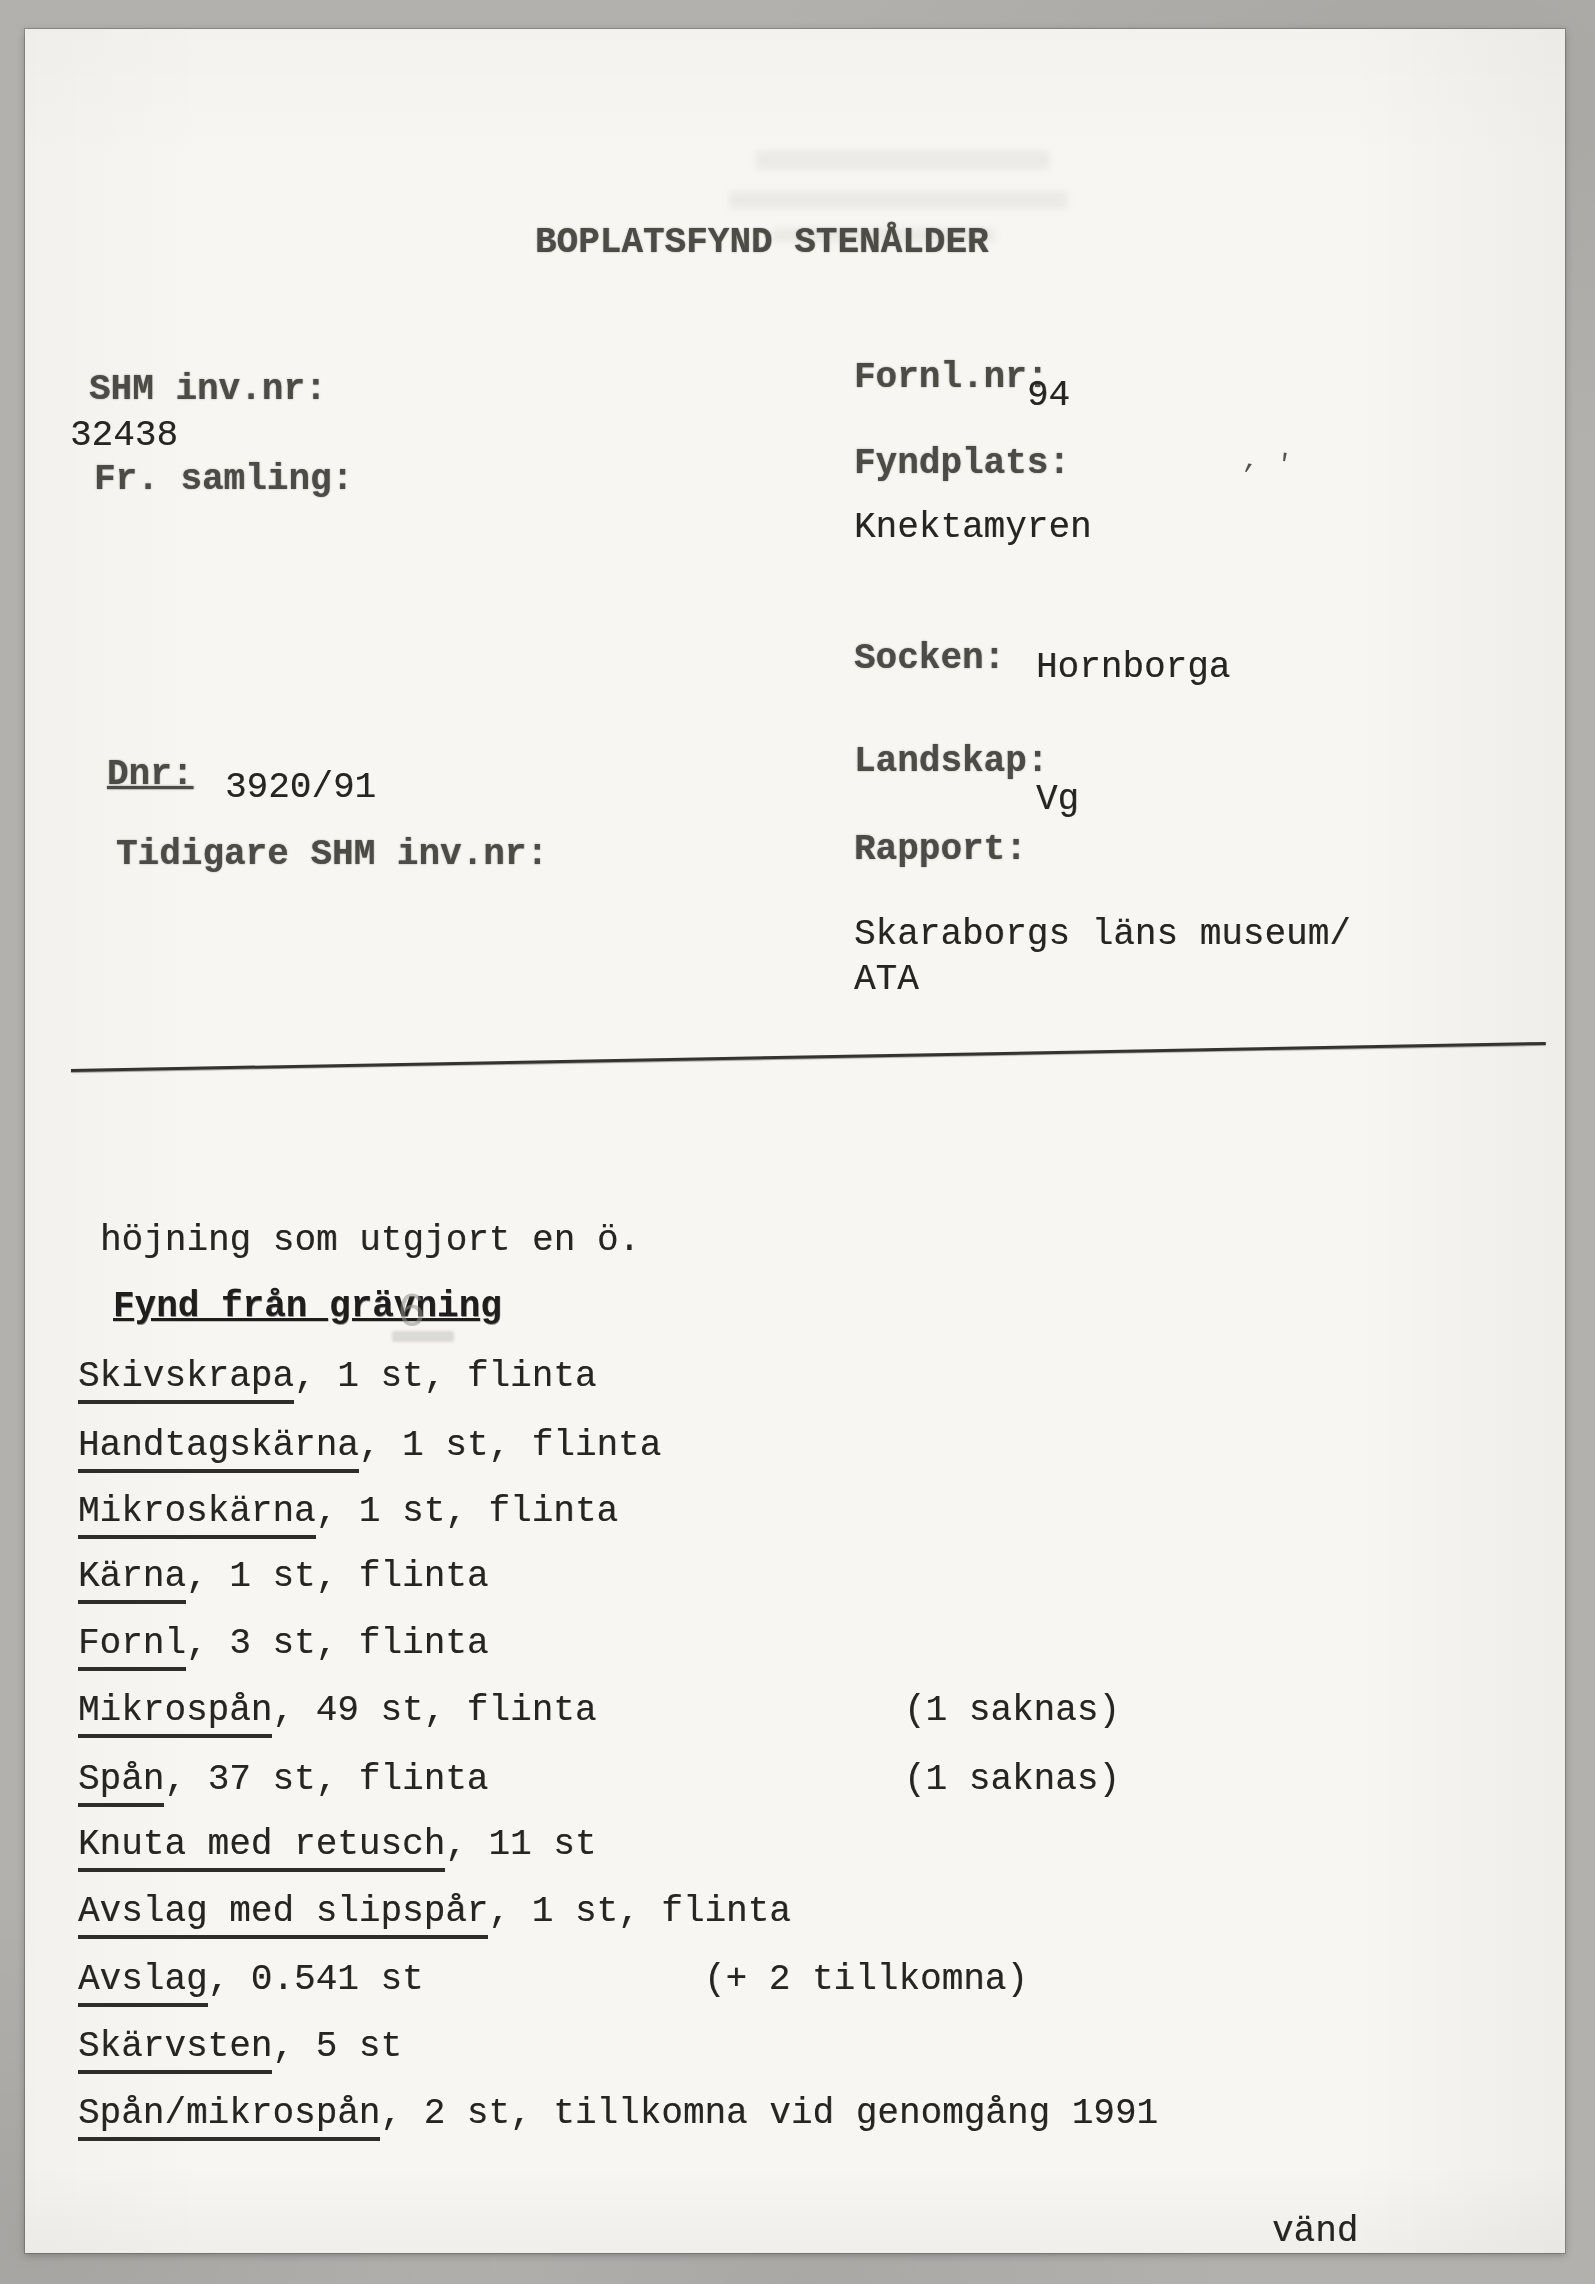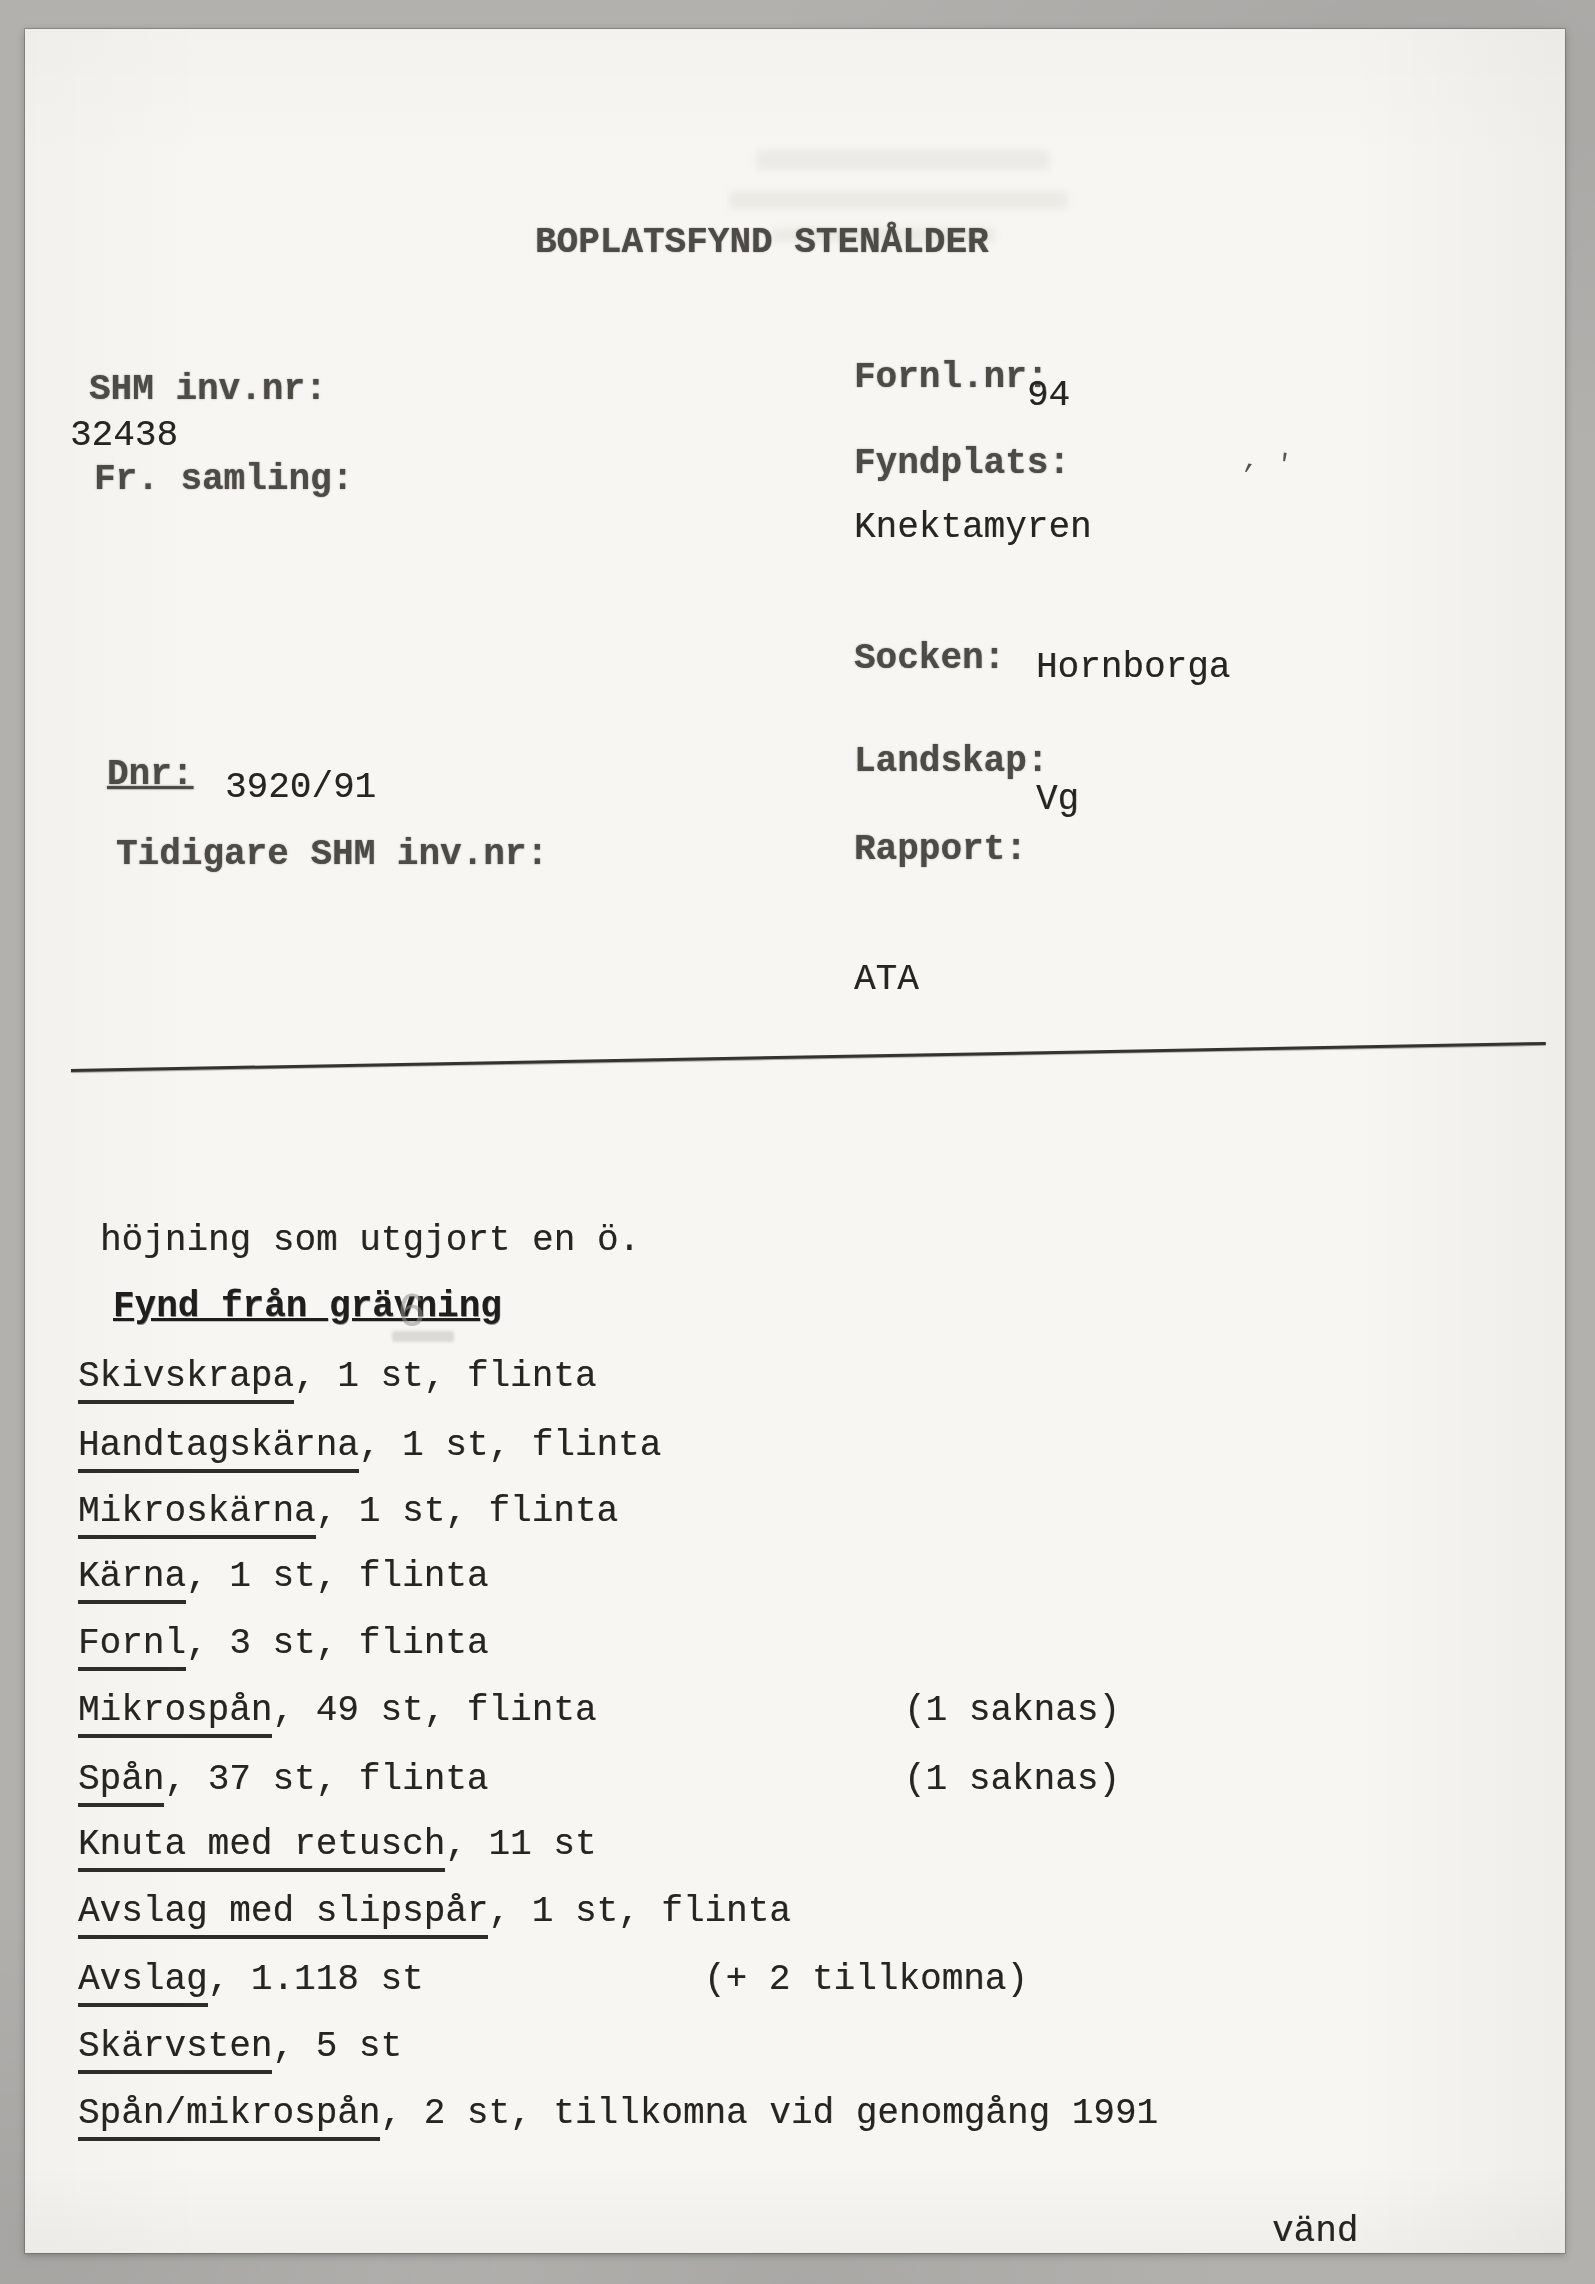--- a/index.html
+++ b/index.html
@@ -75,20 +75,21 @@
 
   <div class="t stamp" style="left:854px; top:360px;">Fornl.nr:</div>
   <div class="t typed" style="left:1027px; top:378px;">94</div>
   <div class="t stamp" style="left:854px; top:446px;">Fyndplats:</div>
   <div class="t typed" style="left:854px; top:510px;">Knektamyren</div>
   <div class="t stamp" style="left:854px; top:641px;">Socken:</div>
   <div class="t typed" style="left:1036px; top:650px;">Hornborga</div>
   <div class="t stamp" style="left:854px; top:744px;">Landskap:</div>
   <div class="t typed" style="left:1036px; top:782px;">Vg</div>
   <div class="t stamp" style="left:854px; top:832px;">Rapport:</div>
+  <div class="t typed" style="left:854px; top:917px;">Skaraborgs läns museum/</div>
   <div class="t typed" style="left:854px; top:962px;">ATA</div>
 
   <div class="t stray-mark" style="left:1243px; top:450px;">, '</div>
 
   <div class="divider"></div>
 
   <div class="t typed" style="left:100px; top:1223px;">höjning som utgjort en ö.</div>
 
   <div class="t typed bold-head" style="left:113px; top:1289px;text-decoration:underline;">Fynd från grävning</div>
   <div class="t faint-mark" style="left:397px; top:1289px;">6</div>
@@ -97,21 +98,21 @@
   <div id="finds-list">
       <div class="t typed find-row" style="top: 1359px;"><span class="find-name">Skivskrapa</span><span>, 1 st, flinta</span></div>
       <div class="t typed find-row" style="top: 1428px;"><span class="find-name">Handtagskärna</span><span>, 1 st, flinta</span></div>
       <div class="t typed find-row" style="top: 1494px;"><span class="find-name">Mikroskärna</span><span>, 1 st, flinta</span></div>
       <div class="t typed find-row" style="top: 1559px;"><span class="find-name">Kärna</span><span>, 1 st, flinta</span></div>
       <div class="t typed find-row" style="top: 1626px;"><span class="find-name">Fornl</span><span>, 3 st, flinta</span></div>
       <div class="t typed find-row" style="top: 1693px;"><span class="find-name">Mikrospån</span><span>, 49 st, flinta</span><span class="note" style="left: 826px;">(1 saknas)</span></div>
       <div class="t typed find-row" style="top: 1762px;"><span class="find-name">Spån</span><span>, 37 st, flinta</span><span class="note" style="left: 826px;">(1 saknas)</span></div>
       <div class="t typed find-row" style="top: 1827px;"><span class="find-name">Knuta med retusch</span><span>, 11 st</span></div>
       <div class="t typed find-row" style="top: 1894px;"><span class="find-name">Avslag med slipspår</span><span>, 1 st, flinta</span></div>
-      <div class="t typed find-row" style="top: 1962px;"><span class="find-name">Avslag</span><span>, 1.118 st</span><span class="note" style="left: 626px;">(+ 2 tillkomna)</span></div>
+      <div class="t typed find-row" style="top: 1962px;"><span class="find-name">Avslag</span><span>, 0.541 st</span><span class="note" style="left: 626px;">(+ 2 tillkomna)</span></div>
       <div class="t typed find-row" style="top: 2029px;"><span class="find-name">Skärvsten</span><span>, 5 st</span></div>
       <div class="t typed find-row" style="top: 2096px;"><span class="find-name">Spån/mikrospån</span><span>, 2 st, tillkomna vid genomgång 1991</span></div>
     </div>
 
   <div class="t typed" style="left:1272px; top:2183px;margin-top:31px;">vänd</div>
 
 </div>
 
 
 </body></html>

